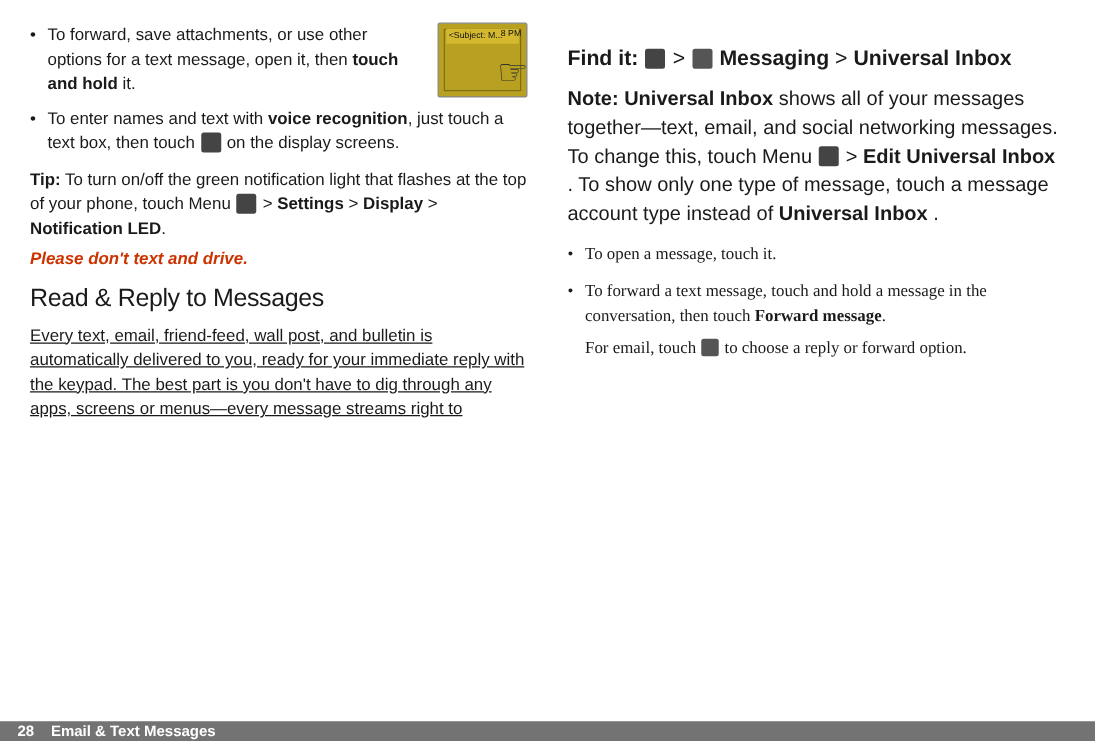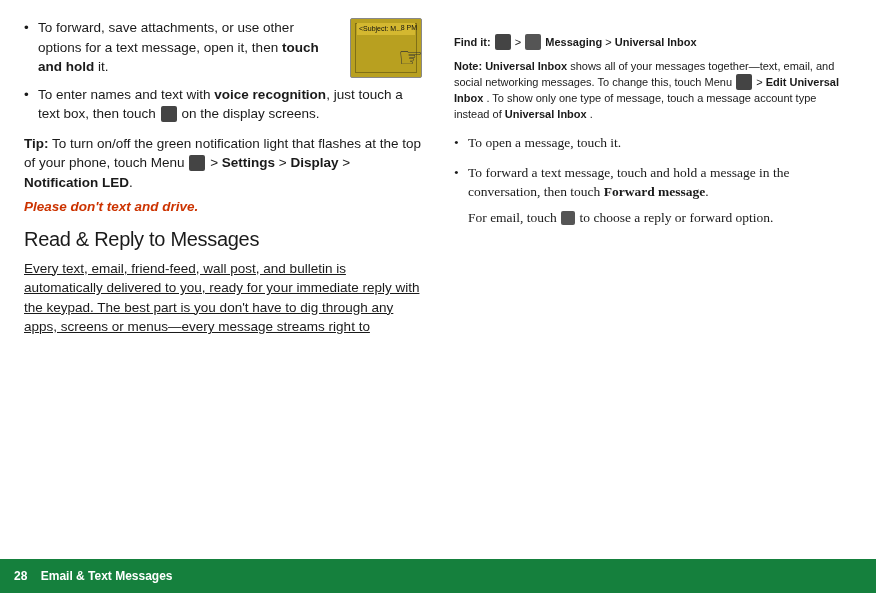--- a/index.html
+++ b/index.html
@@ -90,31 +90,31 @@
     }
 
     .right-text-block {
       font-size: 13.5px;
       line-height: 1.45;
       color: #1a1a1a;
     }
 
     .find-it-block {
       margin-bottom: 8px;
-      font-size: 11px;
+      font-size: 17px;
       line-height: 1.5;
     }
 
     .find-it-block .label {
       font-weight: bold;
     }
 
     .note-block {
       margin-bottom: 10px;
-      font-size: 11px;
+      font-size: 16px;
       line-height: 1.45;
     }
 
     .right-bullets {
       list-style: none;
       margin-top: 10px;
     }
 
     .right-bullets li {
       position: relative;
@@ -132,22 +132,22 @@
     }
 
     .sub-text {
       margin-top: 6px;
       margin-left: 0;
       font-size: 13.5px;
       line-height: 1.45;
     }
 
     .footer-bar {
-      background: #15803d;
-      height: 34px;
+      background: #737373;
+      height: 16px;
       display: flex;
       align-items: center;
       padding: 0 14px;
     }
 
     .footer-text {
       color: #ffffff;
       font-size: 12px;
       font-weight: bold;
     }

